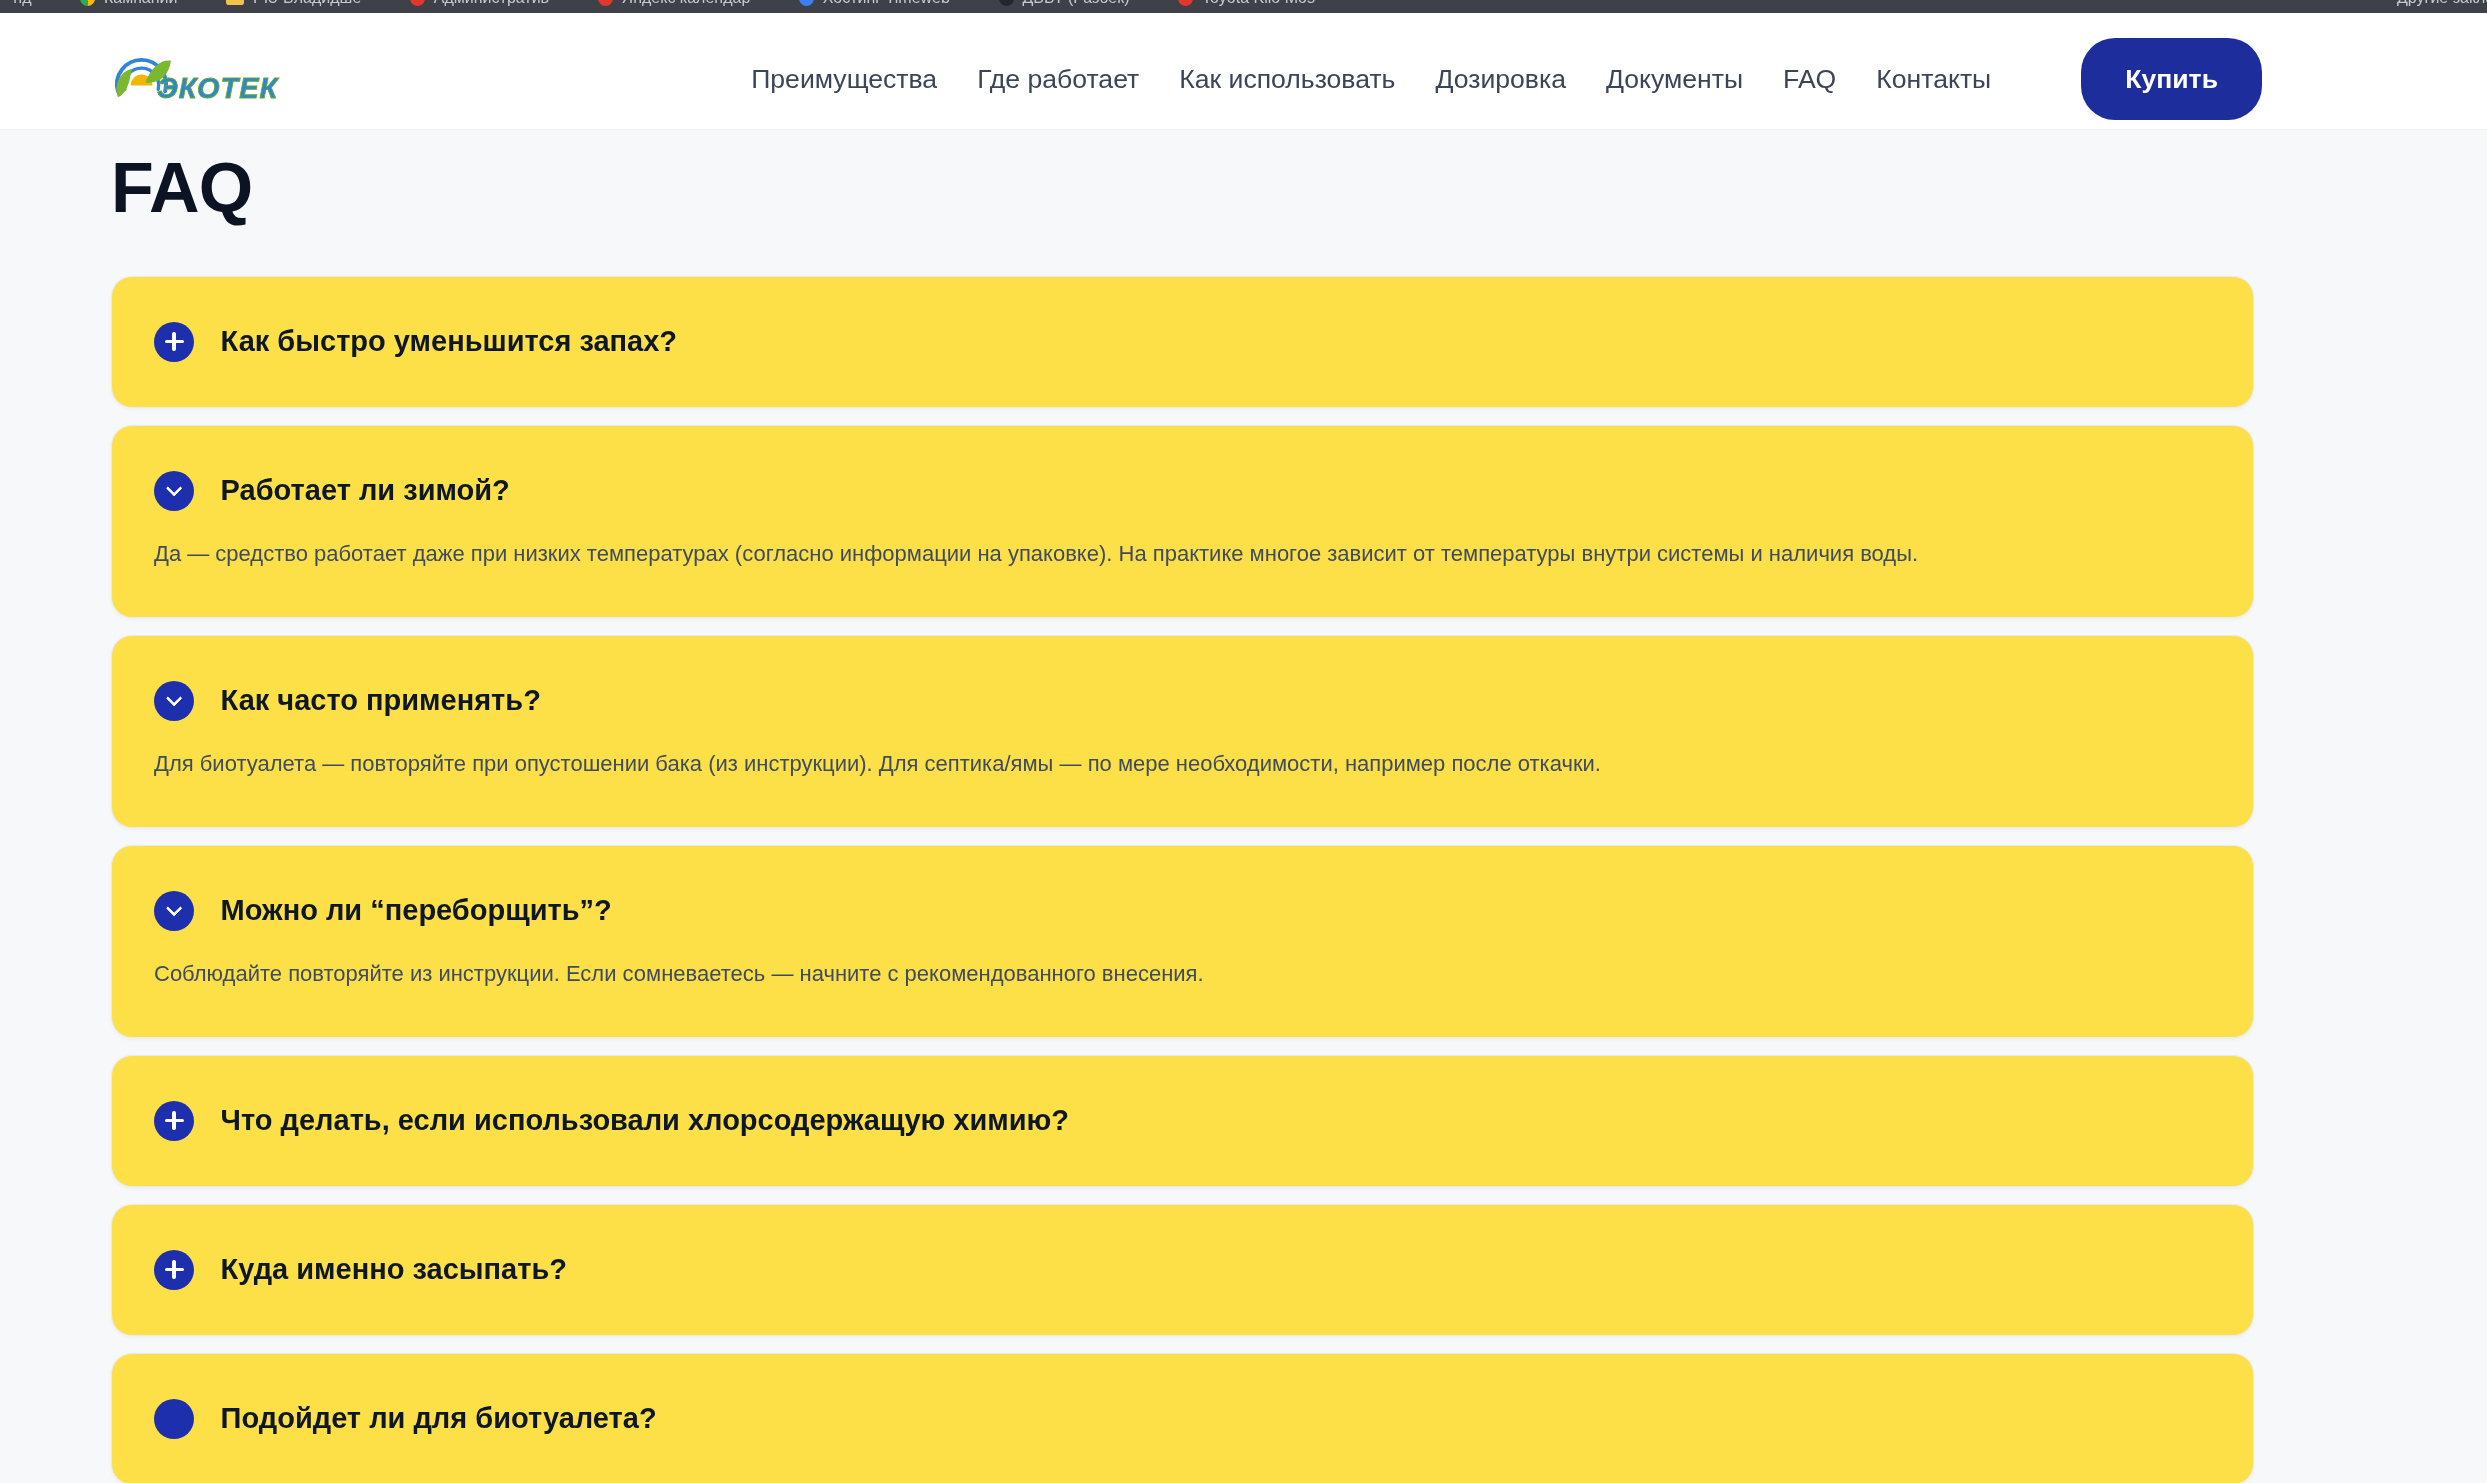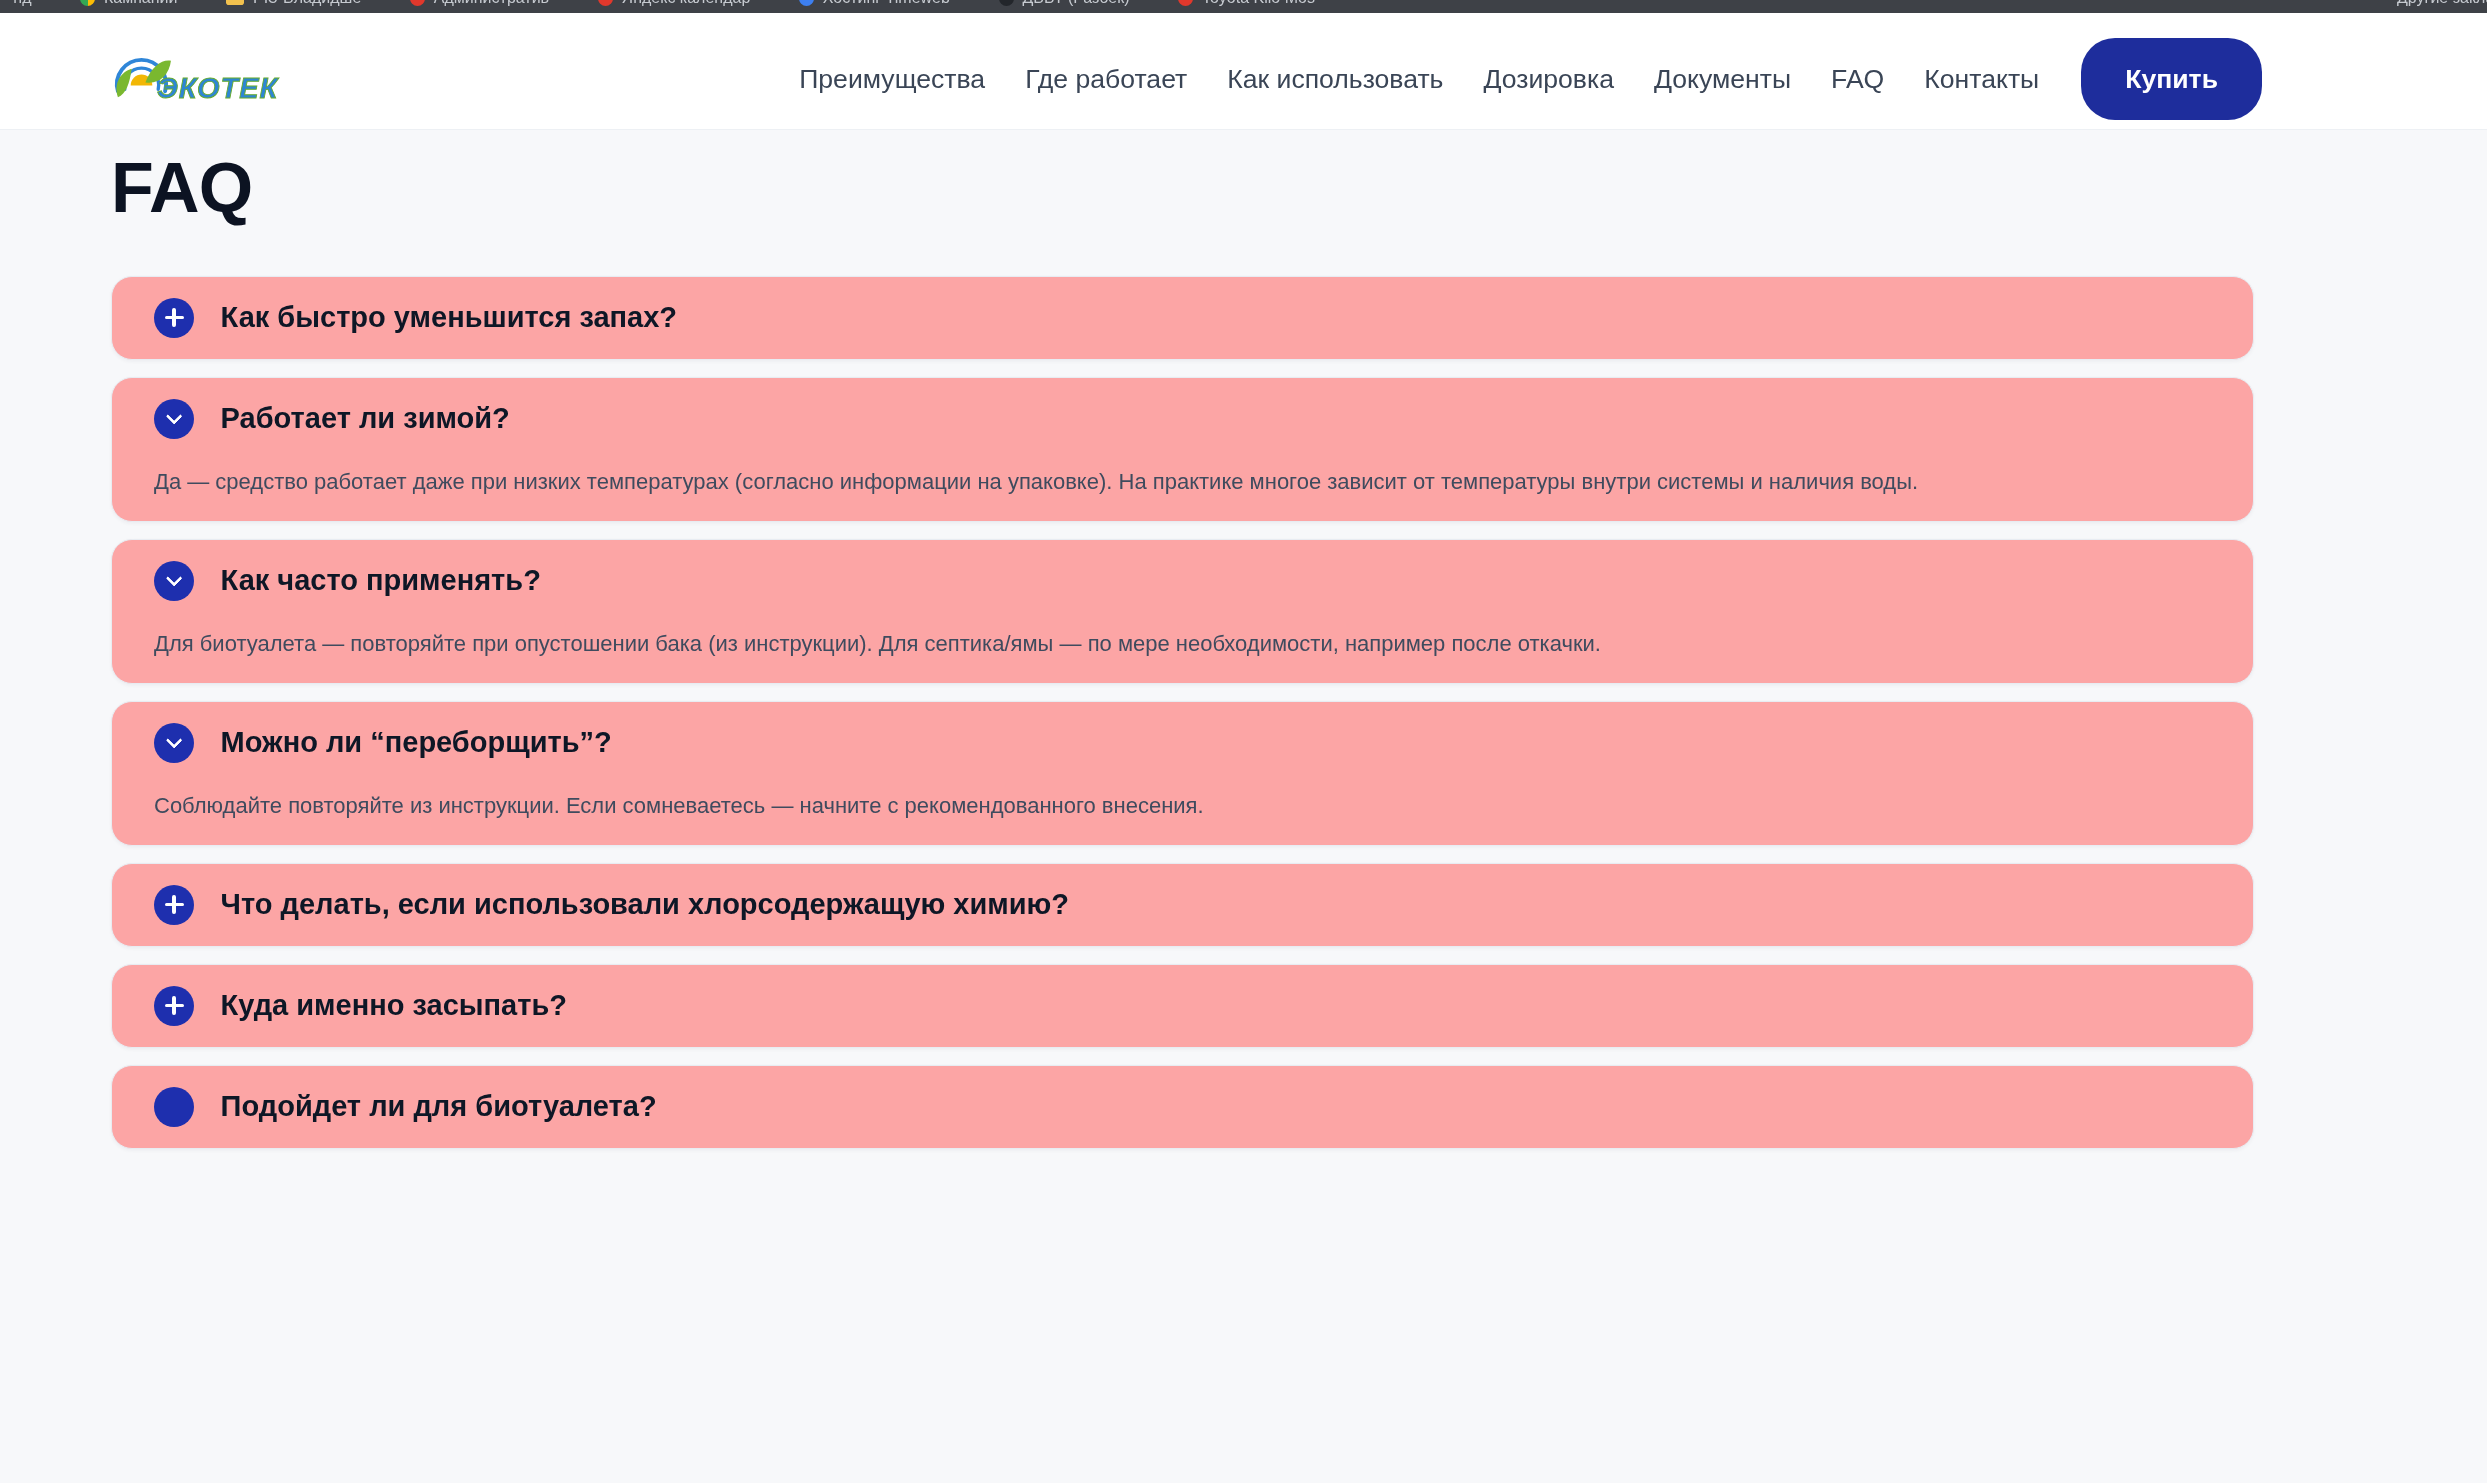--- a/index.html
+++ b/index.html
@@ -11,37 +11,37 @@
   .topbar-inner { display:flex; align-items:center; gap:49px; height:32px; margin-top:-18px; padding-left:13.3px; }
   .bm-item { display:flex; align-items:center; gap:8.5px; white-space:nowrap; }
   .bm-label { font-size:16px; color:#c6cad0; }
   .bm-icon { width:15px; height:15px; border-radius:50%; flex:0 0 auto; }
   .bm-icon.folder { width:18px; height:13.3px; border-radius:2.8px; }
   .bm-icon.pinwheel { background:conic-gradient(#ea4335 0 25%, #fbbc05 25% 50%, #34a853 50% 75%, #4285f4 75% 100%); }
   .other-bm { position:absolute; left:2397px; top:-18px; height:32px; display:flex; align-items:center; font-size:16px; color:#c6cad0; white-space:nowrap; }
 
   
   .site-header { height:117px; background:#ffffff; border-bottom:0.9px solid #edf0f4;
-                 display:flex; align-items:center; padding:16px 225px 0 111px; }
+                 display:flex; align-items:center; padding:16px 225px 0 111px;gap:48px; }
   .logo { display:flex; align-items:flex-end; }
   .logo-text { font-size:29px; font-weight:800; font-style:italic; color:#2e86d3;
                -webkit-text-stroke:0.9px #67ab2d; letter-spacing:0.9px; margin-left:-15px; margin-bottom:1.9px; }
   .nav { margin-left:auto; display:flex; align-items:flex-start; gap:40px; }
   .nav-link { font-size:26.6px; color:#3a4556; text-decoration:none; cursor:pointer; white-space:nowrap; }
   .buy-btn { height:82px; border-radius:34px; background:#1e2d9c; color:#ffffff; border:none;
              font-family:inherit; font-size:26.6px; font-weight:700; padding:0 44px; margin-left:42px; cursor:pointer; }
 
   
   .main { padding:25px 233px 0 111px; }
   .page-title { font-size:70px; line-height:0.95; font-weight:800; color:#0c1322; letter-spacing:-0.9px; }
   .page-subtitle { margin-top:19px; font-size:28.5px; color:#475263; }
 
   .faq-list { margin-top:54px; display:flex; flex-direction:column; gap:17px; }
-  .card { background:#fca5a5; border:0.9px solid #e8ecf2; border-radius:21px;
-          box-shadow:0 1.9px 3.8px rgba(15,23,42,.04); padding:21px 42px; }
+  .card { background:#fde047; border:0.9px solid #e8ecf2; border-radius:21px;
+          box-shadow:0 1.9px 3.8px rgba(15,23,42,.04); padding:45px 42px; }
   .q-row { display:flex; align-items:center; gap:26.6px; cursor:pointer; }
   .icon-circle { width:40px; height:40px; flex:0 0 40px; border-radius:50%; background:#1e2fae;
                  display:flex; align-items:center; justify-content:center; position:relative; }
   .plus-glyph { position:relative; width:19px; height:19px; }
   .plus-glyph::before { content:""; position:absolute; left:0; top:7.8px; width:19px; height:3.4px; background:#fff; border-radius:1.9px; }
   .plus-glyph::after  { content:""; position:absolute; top:0; left:7.8px; height:19px; width:3.4px; background:#fff; border-radius:1.9px; }
   .chev-glyph { width:12.3px; height:12.3px; border-right:3.4px solid #fff; border-bottom:3.4px solid #fff;
                 border-radius:1.9px; transform:rotate(45deg) translate(-1.9px,-1.9px); }
   .q-text { font-size:29px; font-weight:700; color:#0e1726; }
   .answer { margin-top:25px; font-size:22px; line-height:36px; color:#3f4b5e; }

